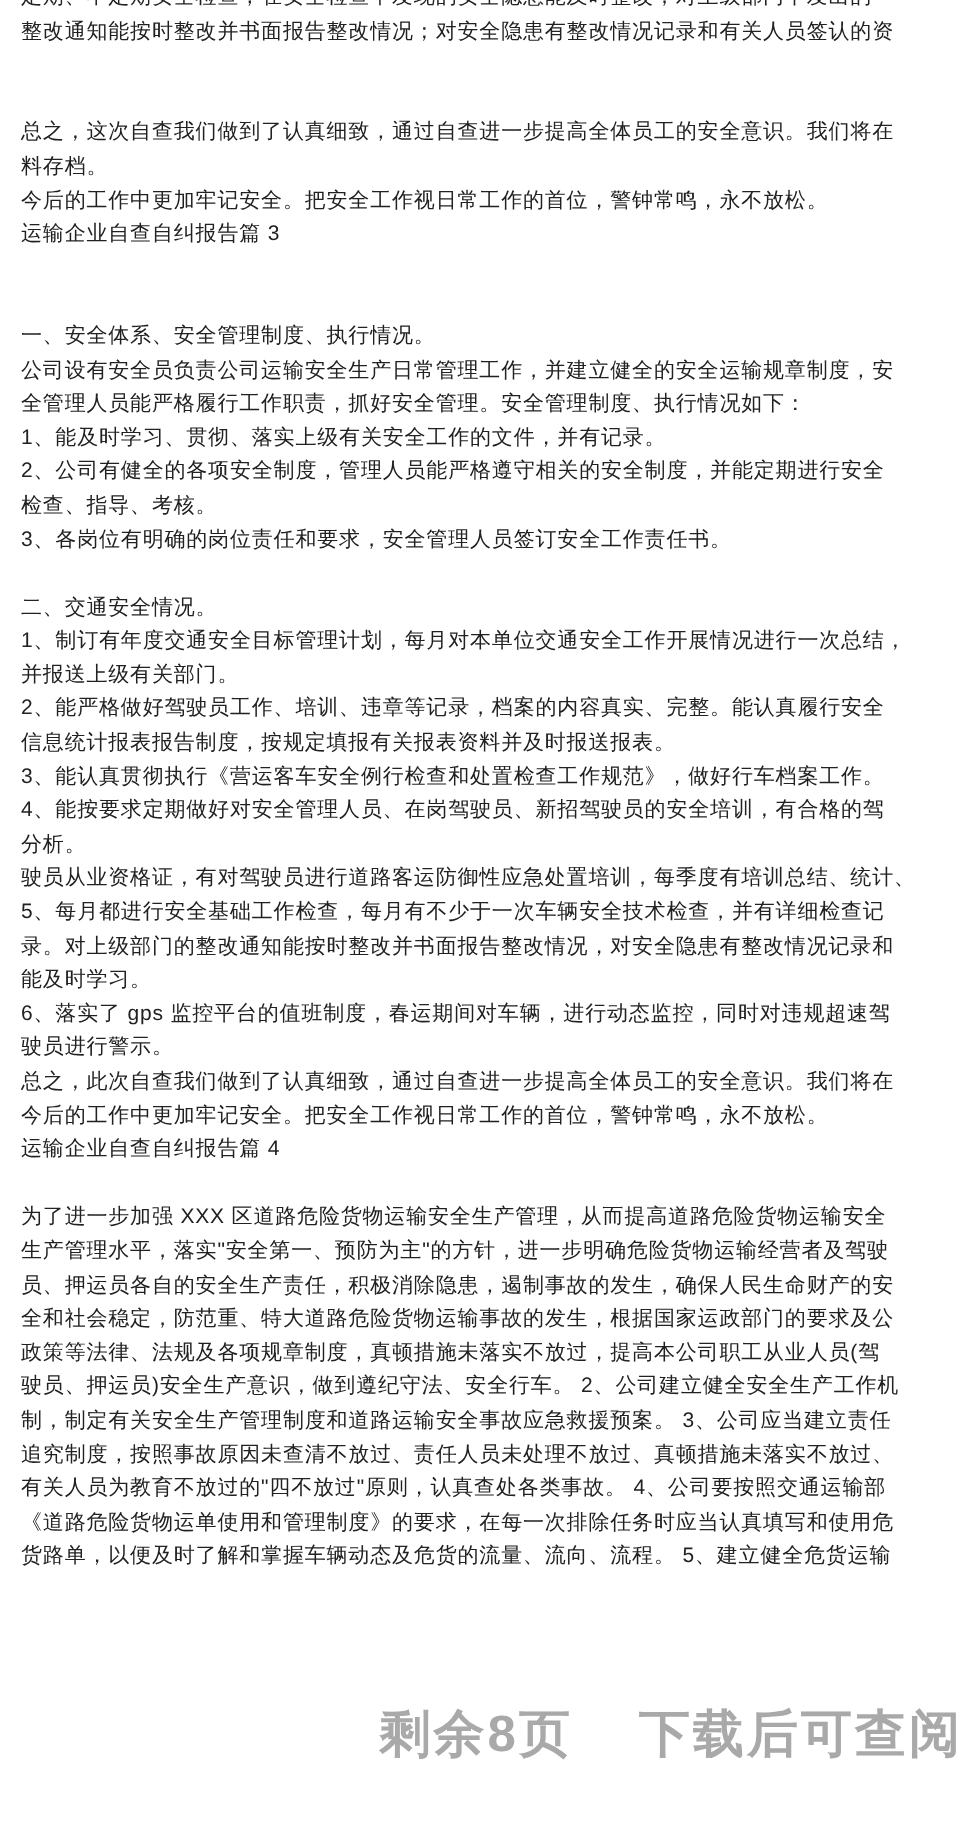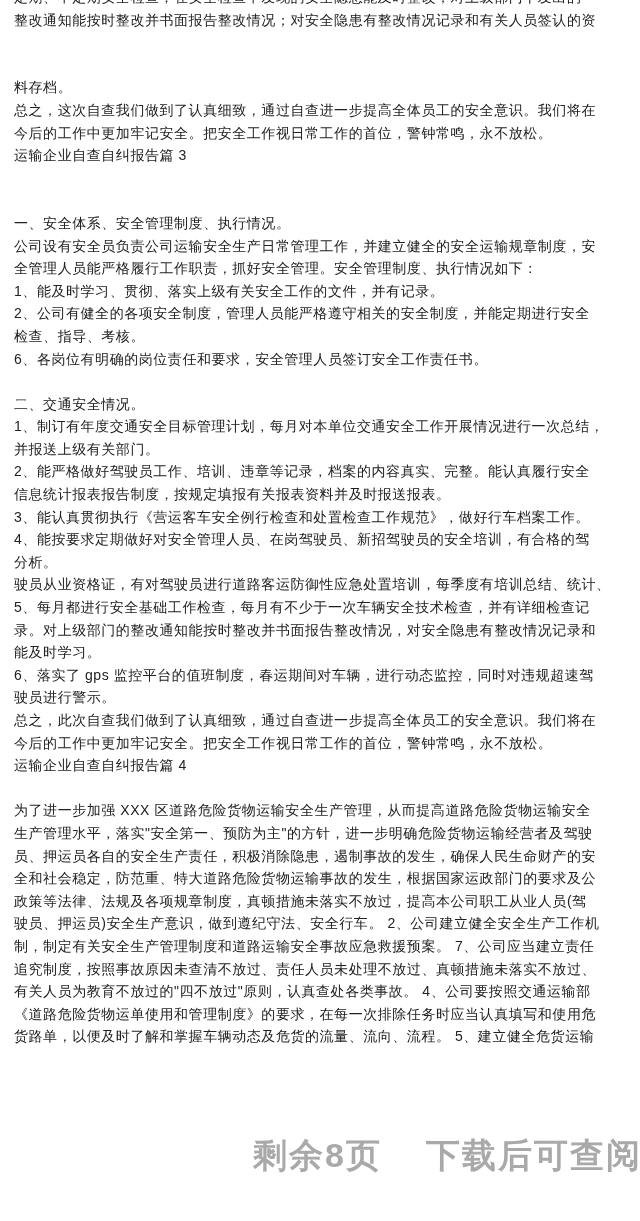--- a/index.html
+++ b/index.html
@@ -46,33 +46,33 @@
   }
 </style>
 </head>
 <body>
 
 <div class="doc" id="doc-body">
     <div class="text-line">定期、不定期安全检查；在安全检查中发现的安全隐患能及时整改；对上级部门下发出的</div>
     <div class="text-line">整改通知能按时整改并书面报告整改情况；对安全隐患有整改情况记录和有关人员签认的资</div>
     <div class="text-line"></div>
     <div class="text-line"></div>
+    <div class="text-line">总之，这次自查我们做到了认真细致，通过自查进一步提高全体员工的安全意识。我们将在</div>
     <div class="text-line">料存档。</div>
-    <div class="text-line">总之，这次自查我们做到了认真细致，通过自查进一步提高全体员工的安全意识。我们将在</div>
     <div class="text-line">今后的工作中更加牢记安全。把安全工作视日常工作的首位，警钟常鸣，永不放松。</div>
     <div class="text-line">运输企业自查自纠报告篇 3</div>
     <div class="text-line"></div>
     <div class="text-line"></div>
     <div class="text-line">一、安全体系、安全管理制度、执行情况。</div>
     <div class="text-line">公司设有安全员负责公司运输安全生产日常管理工作，并建立健全的安全运输规章制度，安</div>
     <div class="text-line">全管理人员能严格履行工作职责，抓好安全管理。安全管理制度、执行情况如下：</div>
     <div class="text-line">1、能及时学习、贯彻、落实上级有关安全工作的文件，并有记录。</div>
     <div class="text-line">2、公司有健全的各项安全制度，管理人员能严格遵守相关的安全制度，并能定期进行安全</div>
     <div class="text-line">检查、指导、考核。</div>
-    <div class="text-line">6、各岗位有明确的岗位责任和要求，安全管理人员签订安全工作责任书。</div>
+    <div class="text-line">3、各岗位有明确的岗位责任和要求，安全管理人员签订安全工作责任书。</div>
     <div class="text-line"></div>
     <div class="text-line">二、交通安全情况。</div>
     <div class="text-line">1、制订有年度交通安全目标管理计划，每月对本单位交通安全工作开展情况进行一次总结，</div>
     <div class="text-line">并报送上级有关部门。</div>
     <div class="text-line">2、能严格做好驾驶员工作、培训、违章等记录，档案的内容真实、完整。能认真履行安全</div>
     <div class="text-line">信息统计报表报告制度，按规定填报有关报表资料并及时报送报表。</div>
     <div class="text-line">3、能认真贯彻执行《营运客车安全例行检查和处置检查工作规范》，做好行车档案工作。</div>
     <div class="text-line">4、能按要求定期做好对安全管理人员、在岗驾驶员、新招驾驶员的安全培训，有合格的驾</div>
     <div class="text-line">分析。</div>
     <div class="text-line">驶员从业资格证，有对驾驶员进行道路客运防御性应急处置培训，每季度有培训总结、统计、</div>
@@ -84,21 +84,21 @@
     <div class="text-line">总之，此次自查我们做到了认真细致，通过自查进一步提高全体员工的安全意识。我们将在</div>
     <div class="text-line">今后的工作中更加牢记安全。把安全工作视日常工作的首位，警钟常鸣，永不放松。</div>
     <div class="text-line">运输企业自查自纠报告篇 4</div>
     <div class="text-line"></div>
     <div class="text-line">为了进一步加强 XXX 区道路危险货物运输安全生产管理，从而提高道路危险货物运输安全</div>
     <div class="text-line">生产管理水平，落实"安全第一、预防为主"的方针，进一步明确危险货物运输经营者及驾驶</div>
     <div class="text-line">员、押运员各自的安全生产责任，积极消除隐患，遏制事故的发生，确保人民生命财产的安</div>
     <div class="text-line">全和社会稳定，防范重、特大道路危险货物运输事故的发生，根据国家运政部门的要求及公</div>
     <div class="text-line">政策等法律、法规及各项规章制度，真顿措施未落实不放过，提高本公司职工从业人员(驾</div>
     <div class="text-line">驶员、押运员)安全生产意识，做到遵纪守法、安全行车。  2、公司建立健全安全生产工作机</div>
-    <div class="text-line">制，制定有关安全生产管理制度和道路运输安全事故应急救援预案。  7、公司应当建立责任</div>
+    <div class="text-line">制，制定有关安全生产管理制度和道路运输安全事故应急救援预案。  3、公司应当建立责任</div>
     <div class="text-line">追究制度，按照事故原因未查清不放过、责任人员未处理不放过、真顿措施未落实不放过、</div>
     <div class="text-line">有关人员为教育不放过的"四不放过"原则，认真查处各类事故。  4、公司要按照交通运输部</div>
     <div class="text-line">《道路危险货物运单使用和管理制度》的要求，在每一次排除任务时应当认真填写和使用危</div>
     <div class="text-line">货路单，以便及时了解和掌握车辆动态及危货的流量、流向、流程。  5、建立健全危货运输</div>
   </div>
 
 <div class="banner">
   <span class="part-left">剩余8页</span><span class="part-right">下载后可查阅</span>
 </div>
 

